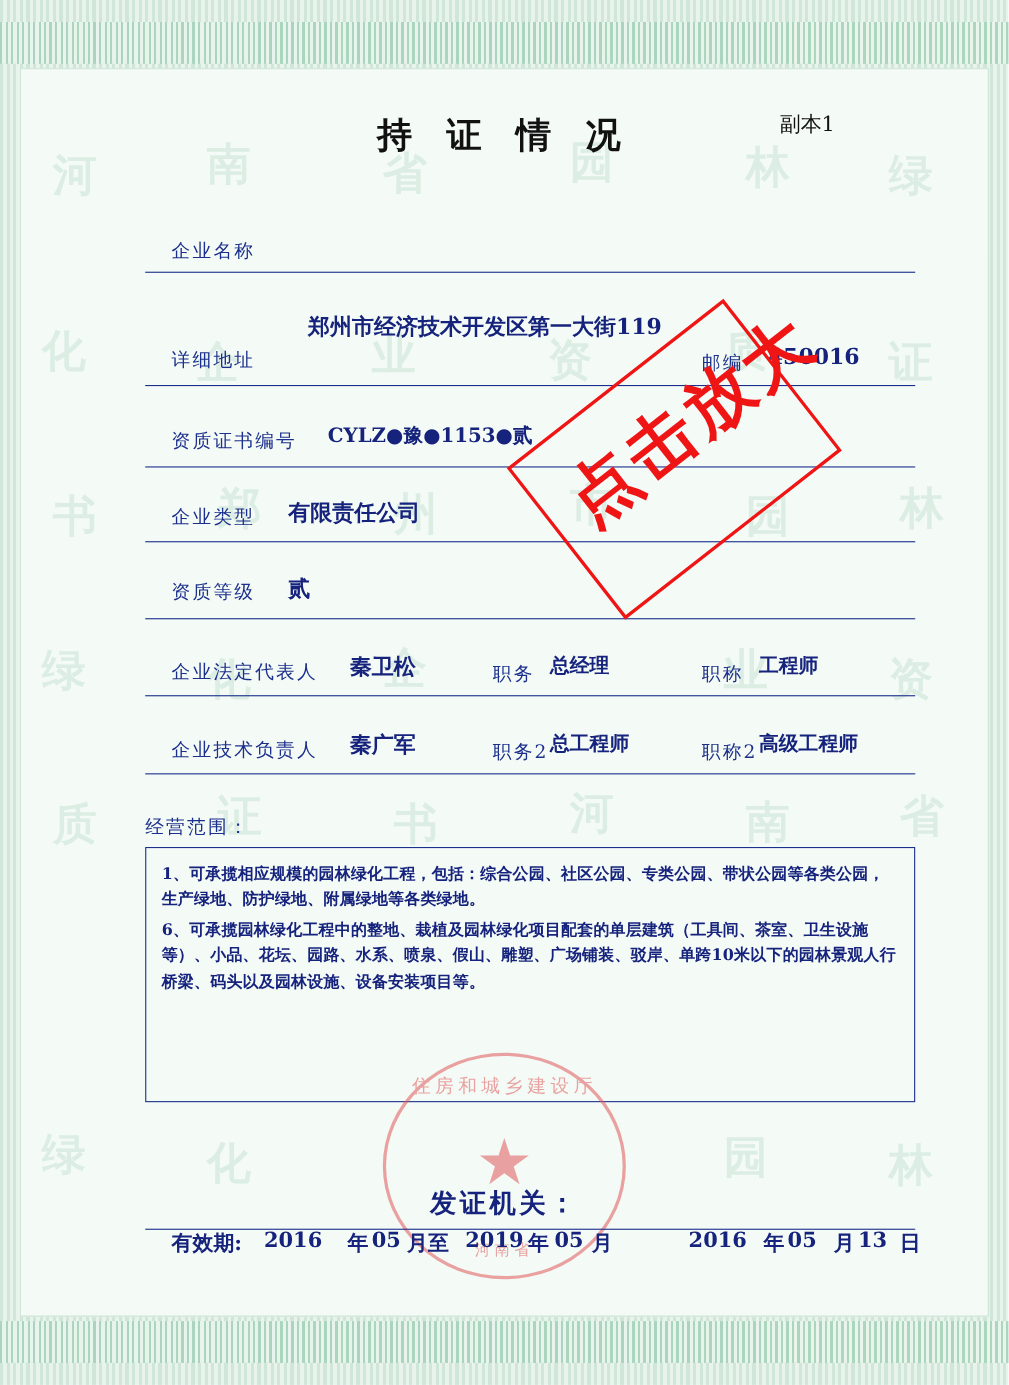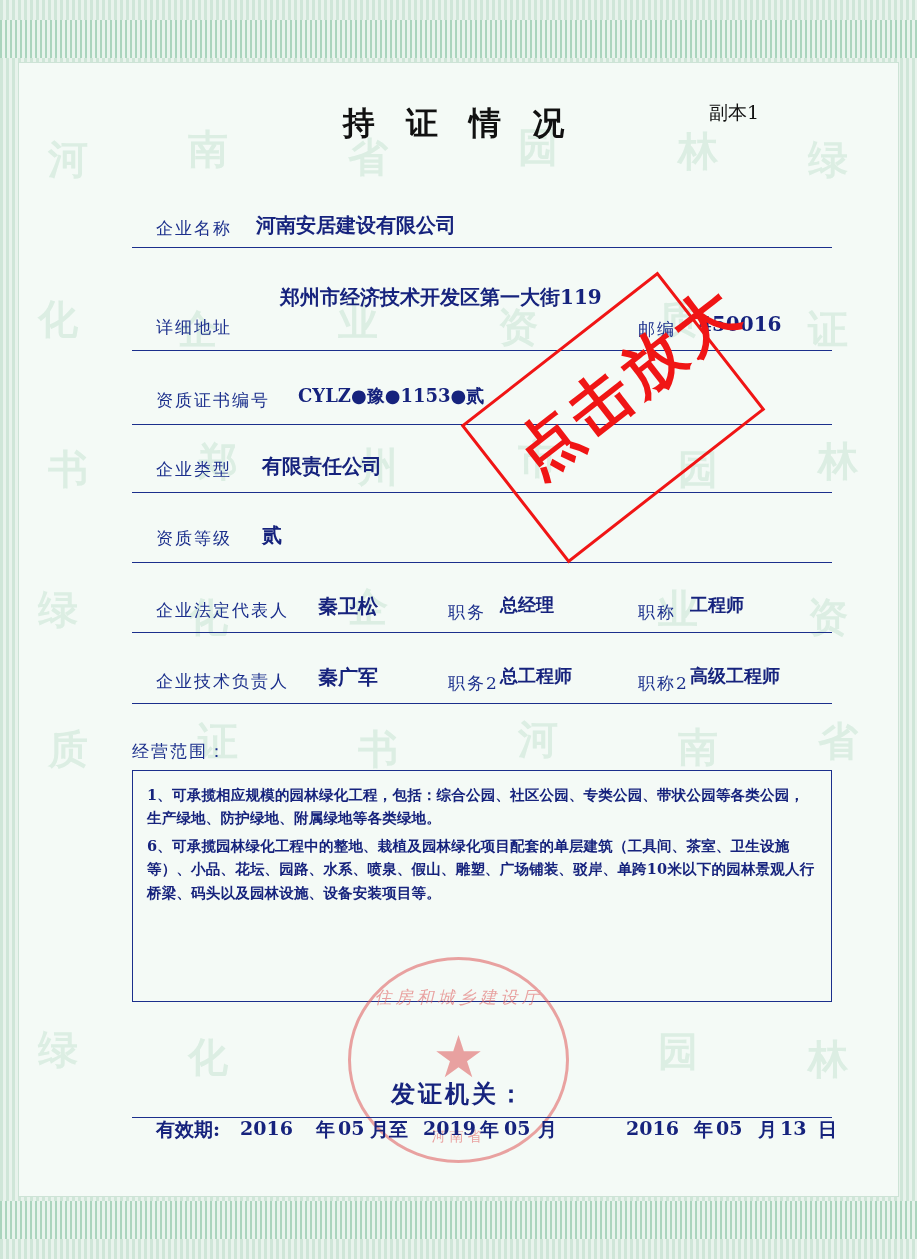--- a/index.html
+++ b/index.html
@@ -187,21 +187,21 @@
   .seal .seal-text-top,
   .seal .seal-text-bottom {
     position: absolute;
     left: 0; right: 0;
     text-align: center;
     color: #e05a5a;
     font-family: "DejaVu Serif", serif;
     font-size: 17px;
     letter-spacing: 4px;
   }
-  .seal .seal-text-top { top: 26px; font-style: italic; }
+  .seal .seal-text-top { top: 16px; }
   .seal .seal-text-bottom { bottom: 14px; font-size: 14px; }
   
   .enlarge-stamp {
     position: absolute;
     left: 470px;
     top: 290px;
     width: 300px;
     height: 270px;
     pointer-events: auto;
   }
@@ -272,21 +272,20 @@
     <span style="left:640px; top:962px;">园</span>
     <span style="left:790px; top:970px;">林</span>
   </div>
 
   <div class="doc">
 
     <div class="title">持 证 情 况</div>
     <div class="copy-label">副本1</div>
 
     <div class="lbl" style="left:138px; top:155px;">企业名称</div>
-    <div class="val" style="left:238px; top:150px;">河南安居建设有限公司</div>
     <div class="row" style="top:185px;"></div>
 
     <div class="lbl" style="left:138px; top:254px;">详细地址</div>
     <div class="val" style="left:262px; top:222px;">郑州市经济技术开发区第一大街119</div>
     <div class="lbl" style="left:620px; top:256px;">邮编</div>
     <div class="val" style="left:680px; top:250px;">450016</div>
     <div class="row" style="top:288px;"></div>
 
     <div class="lbl" style="left:138px; top:270px;"></div>
     <div class="lbl" style="left:138px; top:327px;">资质证书编号</div>

